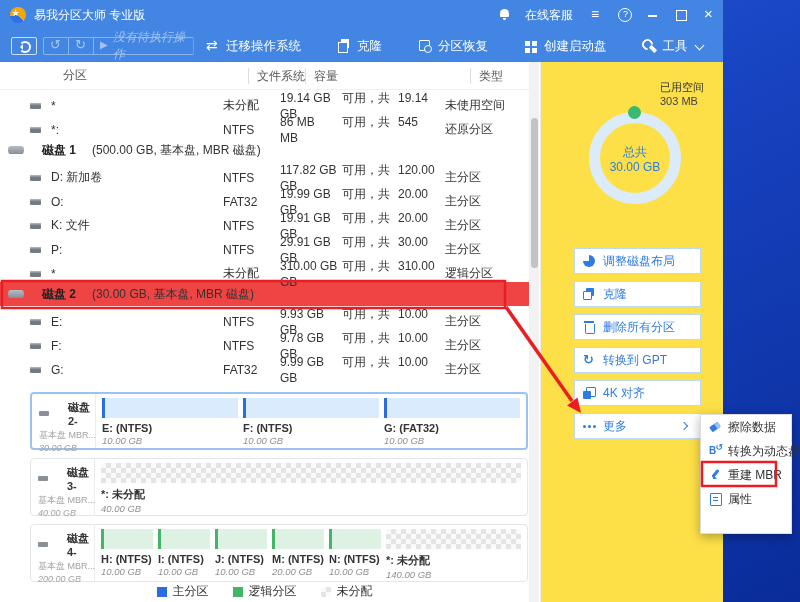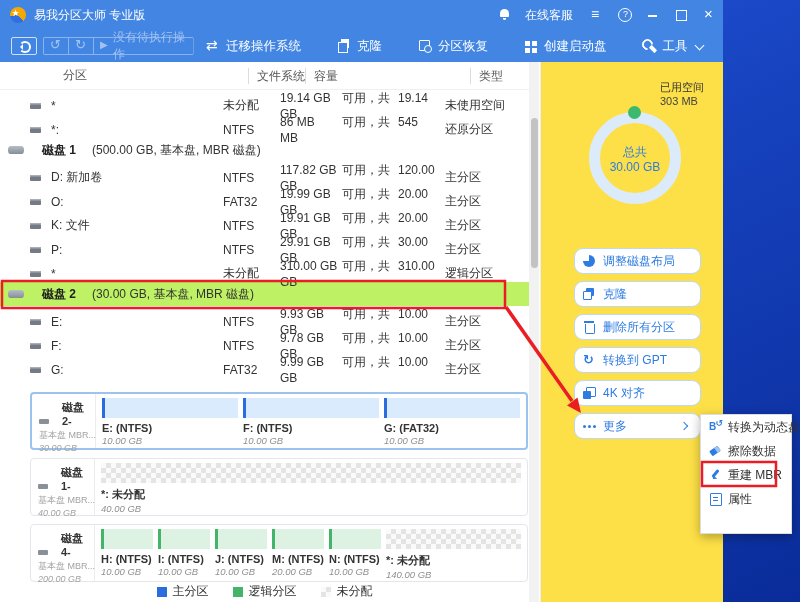--- a/index.html
+++ b/index.html
@@ -19,21 +19,21 @@
           background:conic-gradient(from 140deg,#2f6fe4 0 120deg,#f7a800 120deg 360deg); }
   .logo::before { content:"★"; position:absolute; left:1.5px; top:1px; font-size:9px; color:#fff; }
   .tb-right { margin-left:auto; display:flex; align-items:center; gap:0; }
   .tb-item { display:flex; align-items:center; gap:13px; padding:0 10px; height:30px; cursor:default; }
   .winctl { width:28px; height:30px; display:flex; align-items:center; justify-content:center; font-size:12px; }
 
   
   .toolbar { position:absolute; left:0; top:30px; width:723px; height:32px; background:#4285e2;
              display:flex; align-items:center; color:#fff; font-size:12px; }
   .tbtn { height:18px; border:1px solid rgba(255,255,255,.75); display:flex; align-items:center;
-          justify-content:center; padding:0 5px; margin-right:0; border-radius:2px; }
+          justify-content:center; padding:0 5px; margin-right:0; border-radius:2px;font-style:italic; }
   .tbtn.grp { border-radius:0; border-right:none; }
   .tbtn.grp.first { border-radius:2px 0 0 2px; }
   .tbtn.grp.last { border-radius:0 2px 2px 0; border-right:1px solid rgba(255,255,255,.45); }
   .dis { opacity:.5; }
   .tmenu { margin-left:auto; display:flex; align-items:center;gap:12px; }
   .tmenu-item { display:flex; align-items:center; gap:6px; padding:0 12px; height:32px; font-size:12.5px; white-space:nowrap; }
 
   
   .ic { display:inline-block; position:relative; width:14px; height:14px; flex:none; }
   .ic-refresh::before { content:""; position:absolute; left:2px; top:2px; width:8px; height:8px;
@@ -112,51 +112,51 @@
   .tbody { position:absolute; left:0; top:90px; width:529px; }
   .trow { display:grid; grid-template-columns:215px 57px 165px 1fr; height:24px; align-items:center;
      font-size:12px; color:#333; }
   .c-name { display:flex; align-items:center; gap:9px; padding-left:30px; }
   .c-cap .free { display:inline-block; min-width:62px; }
   .c-cap .total { margin-left:8px; }
   .c-fs,.c-cap,.c-type { padding-left:8px; }
   .drow { display:flex; align-items:center; height:24px; gap:16px; padding-left:8px; font-size:12px; color:#222; }
   .drow .dname { font-weight:bold; }
   .drow .dinfo { color:#333; }
-  .drow.sel { background:#bef264;text-align:right; }
+  .drow.sel { background:#ef4444;text-align:right; }
 
   
   .scroll-track { position:absolute; left:529px; top:62px; width:10px; height:540px; background:#f2f2f2; }
   .scroll-thumb { position:absolute; left:530.5px; top:118px; width:7px; height:150px; background:#c3c3c3; border-radius:4px; }
 
   
   .sidebar { position:absolute; left:540px; top:62px; width:183px; height:540px; background:#fde047; border-left:1px solid #ececec; }
   .donut { position:absolute; left:48px; top:50px; width:92px; height:92px; border:11px solid #dcebfa; border-radius:50%; }
   .donut-dot { position:absolute; left:87px; top:44px; width:13px; height:13px; background:#3cb96e; border-radius:50%; }
   .used-label { position:absolute; left:119px; top:18px; font-size:11px; color:#333; }
   .used-value { position:absolute; left:119px; top:33px; font-size:11px; color:#444; }
   .total-label { position:absolute; left:48px; top:82px; width:92px; text-align:center; font-size:12px; color:#2e7ce2; }
   .total-value { position:absolute; left:48px; top:98px; width:92px; text-align:center; font-size:12px; color:#2e7ce2; }
   .sbtns { position:absolute; left:33px; top:186px; width:127px; display:flex; flex-direction:column; gap:7px; }
-  .sbtn { height:26px; border:1px solid #bcd8f4; border-radius:9px; display:flex; align-items:center; gap:7px;
+  .sbtn { height:26px; border:1px solid #bcd8f4; border-radius:0; display:flex; align-items:center; gap:7px;
      padding:0 8px; font-size:12px; color:#2e7ce2; background:#fff; cursor:pointer; }
   .sbtn .chev { margin-left:auto; }
 
   
   .popup { position:absolute; left:700px; top:414px; width:92px; height:120px; background:#fff;
      border:1px solid #ddd; box-shadow:0 3px 10px rgba(0,0,0,.3); z-index:30; }
   .pitem { height:24px; display:flex; align-items:center; gap:6px; padding-left:8px; font-size:12px; color:#333; cursor:pointer; white-space:nowrap; }
 
   
   .dmap { position:absolute; left:30px; top:392px; width:498px; }
   .dpanel { position:relative; height:58px; border:1px solid #e3e6ea; border-radius:4px; margin-bottom:8px;
      display:flex; background:#fff; }
   .dpanel.psel { border:2px solid #9cc3ef; }
   .dlabel { width:64px; flex:none; border-right:1px solid #ececec; padding:6px 0 0 7px; }
-  .dlabel .nm { font-size:11px; font-weight:bold; color:#333; display:flex; align-items:flex-end; gap:11px; }
+  .dlabel .nm { font-size:11px; font-weight:bold; color:#333; display:flex; align-items:center; gap:17px; }
   .dlabel .sub { font-size:9px; color:#a2a2a2; margin-top:2px; white-space:nowrap; }
   .dlabel .sz { font-size:9px; color:#a2a2a2; font-style:italic; margin-top:1px; }
   .dparts { flex:1; display:flex; gap:5px; padding:4px 6px 0 6px; overflow:hidden; }
   .pcell { flex:1; min-width:0; }
   .pcell.fixed { flex:none; width:52px; }
   .pbar { height:20px; }
   .pbar.primary { background:#d9ebfc; border-left:3px solid #2a6de0; }
   .pbar.logical { background:#ddf2e2; border-left:3px solid #43b568; }
   .checker, .pbar.unalloc {
      background-color:#fafafa;
@@ -423,21 +423,21 @@
             <div class="pbar primary"></div>
             <div class="plab">G: (FAT32)</div>
             <div class="psz">10.00 GB</div>
           </div>
         </div>
       </div>
       <div class="dpanel">
         <div class="dlabel">
           <div class="nm">
             <span class="ic ic-diskm"></span>
-            <span>磁盘 1-</span>
+            <span>磁盘 3-</span>
           </div>
           <div class="sub">基本盘 MBR...</div>
           <div class="sz">40.00 GB</div>
         </div>
         <div class="dparts">
           <div class="pcell">
             <div class="pbar unalloc"></div>
             <div class="plab">*: 未分配</div>
             <div class="psz">40.00 GB</div>
           </div>
@@ -499,26 +499,26 @@
       <div class="leg-item">
         <span class="sw sw-unalloc checker"></span>
         <span>未分配</span>
       </div>
     </div>
 
 </div>
 
 <div class="popup" id="popup-menu">
     <div class="pitem">
+      <span class="bic ic-erase"></span>
+      <span>擦除数据</span>
+    </div>
+    <div class="pitem">
       <span class="bic ic-dynamic"></span>
       <span>转换为动态盘</span>
-    </div>
-    <div class="pitem">
-      <span class="bic ic-erase"></span>
-      <span>擦除数据</span>
     </div>
     <div class="pitem">
       <span class="bic ic-mbr"></span>
       <span>重建 MBR</span>
     </div>
     <div class="pitem">
       <span class="bic ic-properties"></span>
       <span>属性</span>
     </div>
   </div>

